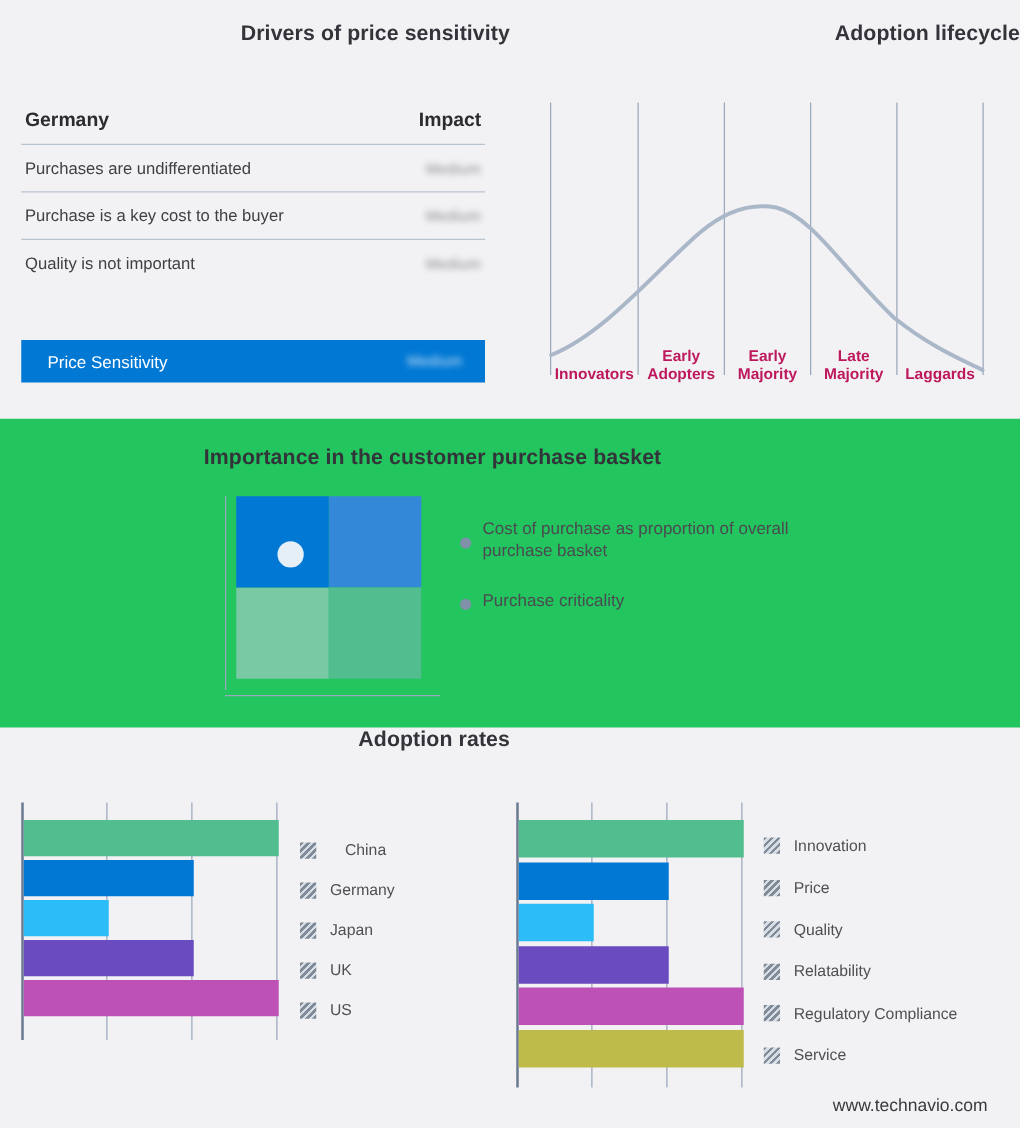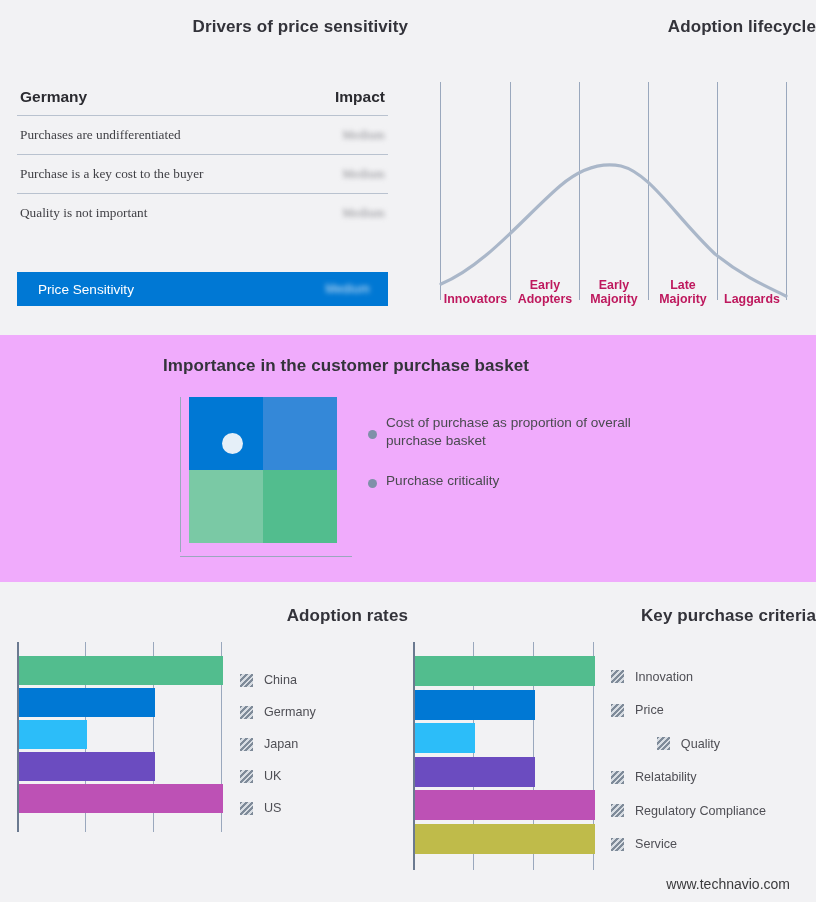--- a/index.html
+++ b/index.html
@@ -20,21 +20,21 @@
   }
 
   
   #drivers{left:0;top:0;width:408px;height:335px;}
   #drivers .sec-title{margin-top:17px;}
   .tbl{position:absolute;left:17px;top:88px;width:371px;}
   .thead{display:flex;justify-content:space-between;align-items:flex-end;
          padding:0 3px 9px 3px;font-size:15.5px;font-weight:bold;color:#2b2b30;}
   .hrule{height:1px;background:#b9c2cf;width:100%;}
   .trow{display:flex;justify-content:space-between;align-items:flex-end;
-        padding:11px 3px 11px 3px;font-size:13.3px;color:#3f3f44;font-family:Liberation Serif, serif;}
+        padding:11px 3px 11px 3px;font-size:13.3px;color:#3f3f44;}
   .blurred{
     color:#8a8a8f;font-size:12px;
     filter:blur(2.6px);
     -webkit-filter:blur(2.6px);
     letter-spacing:.3px;
     user-select:none;
   }
   .hl-row{
     position:absolute;left:17px;top:272px;width:371px;height:34px;
     background:#0078d4;display:flex;align-items:center;
@@ -50,38 +50,38 @@
   .lc-plot{position:absolute;left:17px;top:66px;width:374px;height:246px;}
   .lc-div{position:absolute;top:16px;width:1px;height:218px;background:#9aa8bd;}
   .lc-curve{position:absolute;left:0;top:0;}
   .lc-labels{position:absolute;left:0;top:0;width:374px;height:246px;}
   .lc-lab{
     position:absolute;bottom:6px;text-align:center;
     font-size:12.4px;font-weight:bold;color:#be185d;line-height:14px;
   }
 
   
-  #importance{left:0;top:335px;width:816px;height:247px;background:#f0abfc;}
+  #importance{left:0;top:335px;width:816px;height:247px;background:#22c55e;}
   #importance .sec-title{margin-top:21px;}
   .quad-wrap{position:absolute;left:180px;top:62px;width:175px;height:160px;}
   .quad-axis-y{position:absolute;left:0;top:0;width:1px;height:155px;background:#9aa8bd;}
   .quad-axis-x{position:absolute;left:0;bottom:0;width:172px;height:1px;background:#9aa8bd;}
   .quad{position:absolute;left:9px;top:0;width:148px;height:146px;
         display:grid;grid-template-columns:1fr 1fr;grid-template-rows:1fr 1fr;}
   .q-dot{position:absolute;left:33px;top:36px;width:21px;height:21px;border-radius:50%;background:#e5eff8;}
   .imp-legend{position:absolute;left:368px;top:414px;width:300px;}
   .imp-item{display:flex;align-items:center;margin-bottom:22px;}
   .imp-bullet{width:9px;height:9px;border-radius:50%;background:#7f90a8;
               margin:5px 9px 0 0;flex:none;}
   .imp-txt{font-size:13.6px;color:#4a4a50;line-height:18px;max-width:262px;}
 
   
   #adoption{left:0;top:582px;width:408px;height:320px;}
   #criteria{left:408px;top:582px;width:408px;height:320px;}
-  #adoption .sec-title,#criteria .sec-title{margin-top:24px;padding-left:31px;}
+  #adoption .sec-title,#criteria .sec-title{padding-left:31px;}
 
   .barchart{position:absolute;}
   .bc-plot{position:absolute;left:0;top:0;}
   .bc-grid{position:absolute;top:0;width:1px;background:#9aa8bd;}
   .bc-axis{position:absolute;left:0;top:0;width:2px;background:#6b7a90;}
   .bc-bar{position:absolute;height:var(--bh);}
   .bc-legend{position:absolute;}
   .lg-item{display:flex;align-items:center;}
   .lg-swatch{
     width:13px;height:13px;flex:none;margin-right:11px;
@@ -212,21 +212,21 @@
     <div class="bc-plot" style="width:210px;height:190px;">
         <div class="bc-bar" style="left: 2px; top: 14px; width: 204px; height: 29px; background: rgb(82, 189, 142);"></div>
         <div class="bc-bar" style="left: 2px; top: 46px; width: 136px; height: 29px; background: rgb(0, 120, 212);"></div>
         <div class="bc-bar" style="left: 2px; top: 78px; width: 68px; height: 29px; background: rgb(44, 189, 249);"></div>
         <div class="bc-bar" style="left: 2px; top: 110px; width: 136px; height: 29px; background: rgb(107, 76, 192);"></div>
         <div class="bc-bar" style="left: 2px; top: 142px; width: 204px; height: 29px; background: rgb(189, 81, 181);"></div>
       </div>
   </div>
 
   <div class="bc-legend" style="left:240px;top:82px;">
-      <div class="lg-item" style="height: 32px;">
+      <div class="lg-item" style="height: 32px; gap: 12px;">
         <span class="lg-swatch"></span>
         <span class="lg-txt">China</span>
       </div>
       <div class="lg-item" style="height: 32px;">
         <span class="lg-swatch"></span>
         <span class="lg-txt">Germany</span>
       </div>
       <div class="lg-item" style="height: 32px;">
         <span class="lg-swatch"></span>
         <span class="lg-txt">Japan</span>
@@ -236,21 +236,20 @@
         <span class="lg-txt">UK</span>
       </div>
       <div class="lg-item" style="height: 32px;">
         <span class="lg-swatch"></span>
         <span class="lg-txt">US</span>
       </div>
     </div>
 </div>
 
 <div class="panel" id="criteria">
-  <div class="sec-title">Key purchase criteria</div>
 
   <div class="barchart" style="left:5px;top:60px;width:185px;height:228px;">
     <div class="bc-axis" style="height:228px;"></div>
     <div class="bc-grid" style="left:60px;height:228px;"></div>
     <div class="bc-grid" style="left:120px;height:228px;"></div>
     <div class="bc-grid" style="left:180px;height:228px;"></div>
     <div class="bc-plot" style="width:185px;height:228px;">
         <div class="bc-bar" style="left: 2px; top: 14px; width: 180px; height: 30px; background: rgb(82, 189, 142);"></div>
         <div class="bc-bar" style="left: 2px; top: 47.5px; width: 120px; height: 30px; background: rgb(0, 120, 212);"></div>
         <div class="bc-bar" style="left: 2px; top: 81px; width: 60px; height: 30px; background: rgb(44, 189, 249);"></div>
@@ -262,21 +261,21 @@
 
   <div class="bc-legend" style="left:203px;top:78px;">
       <div class="lg-item" style="height: 33.5px;">
         <span class="lg-swatch"></span>
         <span class="lg-txt">Innovation</span>
       </div>
       <div class="lg-item" style="height: 33.5px;">
         <span class="lg-swatch"></span>
         <span class="lg-txt">Price</span>
       </div>
-      <div class="lg-item" style="height: 33.5px; justify-content: center;">
+      <div class="lg-item" style="height: 33.5px;">
         <span class="lg-swatch"></span>
         <span class="lg-txt">Quality</span>
       </div>
       <div class="lg-item" style="height: 33.5px;">
         <span class="lg-swatch"></span>
         <span class="lg-txt">Relatability</span>
       </div>
       <div class="lg-item" style="height: 33.5px;">
         <span class="lg-swatch"></span>
         <span class="lg-txt">Regulatory Compliance</span>

